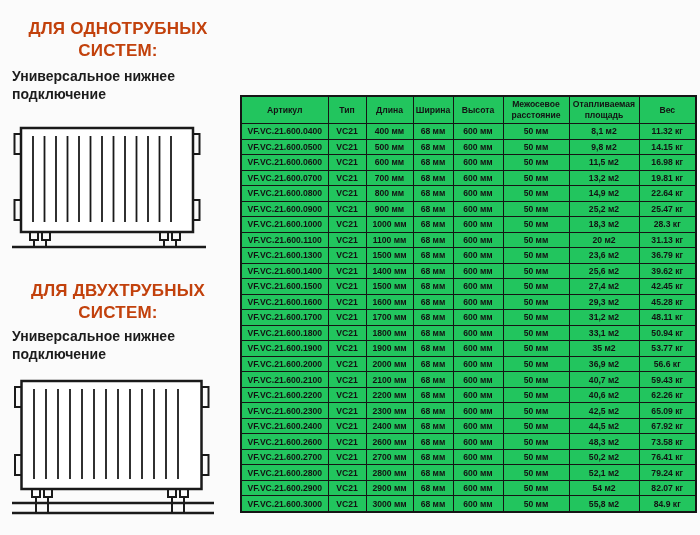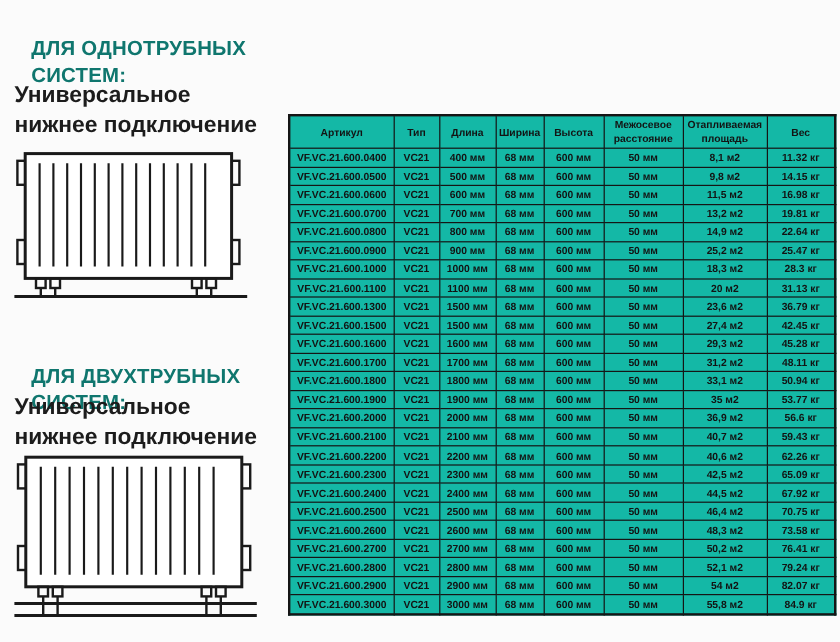--- a/index.html
+++ b/index.html
@@ -6,46 +6,47 @@
   body{
     width:700px;height:535px;
     background:#fbfbfb;
     font-family:"Liberation Sans", sans-serif;
     color:#111;
     position:relative;
     overflow:hidden;
   }
   .panel{position:absolute;left:10px;width:216px;}
   .panel h2{
-    margin:16px;
+    margin:4px;
     font-size:17px;
     font-weight:800;
     line-height:1.28;
+    text-align:center;
     letter-spacing:.2px;
-    color:#0f766e;
+    color:#c2410c;
   }
   .panel p.sub{
     margin:0;
-    font-size:19px;
+    font-size:14px;
     font-weight:700;
     line-height:1.32;
     text-align:left;
     color:#1c1c1c;
   }
   .diagram{position:absolute;left:8px;}
   .table-wrap{
     position:absolute;
     left:240px;top:95px;
     width:455px;height:418px;
   }
   table.spec{
     border-collapse:collapse;
     table-layout:fixed;
     width:455px;height:418px;
-    background:#14b8a6;
+    background:#22c55e;
     border:2px solid #151515;
   }
   table.spec th, table.spec td{
     border:1.5px solid #151515;
     text-align:center;
     vertical-align:middle;
     padding:0 1px;
     font-weight:700;
     color:#131313;
     overflow:hidden;
@@ -107,21 +108,21 @@
         <line x1="26" y1="116" x2="26" y2="122"></line>
           <line x1="38" y1="116" x2="38" y2="122"></line>
         <line x1="156" y1="116" x2="156" y2="122"></line>
           <line x1="168" y1="116" x2="168" y2="122"></line>
       </g>
 
       <line x1="4" y1="123" x2="198" y2="123" stroke-width="2.5"></line>
     </g>
   </svg>
 
-  <section class="panel" style="top:287px;">
+  <section class="panel" style="top:276px;">
     <h2>ДЛЯ ДВУХТРУБНЫХ СИСТЕМ:</h2>
   </section>
   <section class="panel" style="top:327px;left:12px;">
     <p class="sub">Универсальное нижнее подключение</p>
   </section>
 
   <svg class="diagram" style="top:374px;" width="214" height="148" viewBox="0 0 214 148">
     <g stroke="#1a1a1a" fill="none">
 
       <rect x="7" y="13" width="7" height="20" stroke-width="2" fill="#fbfbfb"></rect>
@@ -272,20 +273,30 @@
             <td>VF.VC.21.600.1300</td>
             <td>VC21</td>
             <td>1500 мм</td>
             <td>68 мм</td>
             <td>600 мм</td>
             <td>50 мм</td>
             <td>23,6 м2</td>
             <td>36.79 кг</td>
           </tr>
           <tr>
+            <td>VF.VC.21.600.1400</td>
+            <td>VC21</td>
+            <td>1400 мм</td>
+            <td>68 мм</td>
+            <td>600 мм</td>
+            <td>50 мм</td>
+            <td>25,6 м2</td>
+            <td>39.62 кг</td>
+          </tr>
+          <tr>
             <td>VF.VC.21.600.1500</td>
             <td>VC21</td>
             <td>1500 мм</td>
             <td>68 мм</td>
             <td>600 мм</td>
             <td>50 мм</td>
             <td>27,4 м2</td>
             <td>42.45 кг</td>
           </tr>
           <tr>
@@ -370,30 +381,20 @@
           </tr>
           <tr>
             <td>VF.VC.21.600.2400</td>
             <td>VC21</td>
             <td>2400 мм</td>
             <td>68 мм</td>
             <td>600 мм</td>
             <td>50 мм</td>
             <td>44,5 м2</td>
             <td>67.92 кг</td>
-          </tr>
-          <tr>
-            <td>VF.VC.21.600.2500</td>
-            <td>VC21</td>
-            <td>2500 мм</td>
-            <td>68 мм</td>
-            <td>600 мм</td>
-            <td>50 мм</td>
-            <td>46,4 м2</td>
-            <td>70.75 кг</td>
           </tr>
           <tr>
             <td>VF.VC.21.600.2600</td>
             <td>VC21</td>
             <td>2600 мм</td>
             <td>68 мм</td>
             <td>600 мм</td>
             <td>50 мм</td>
             <td>48,3 м2</td>
             <td>73.58 кг</td>

